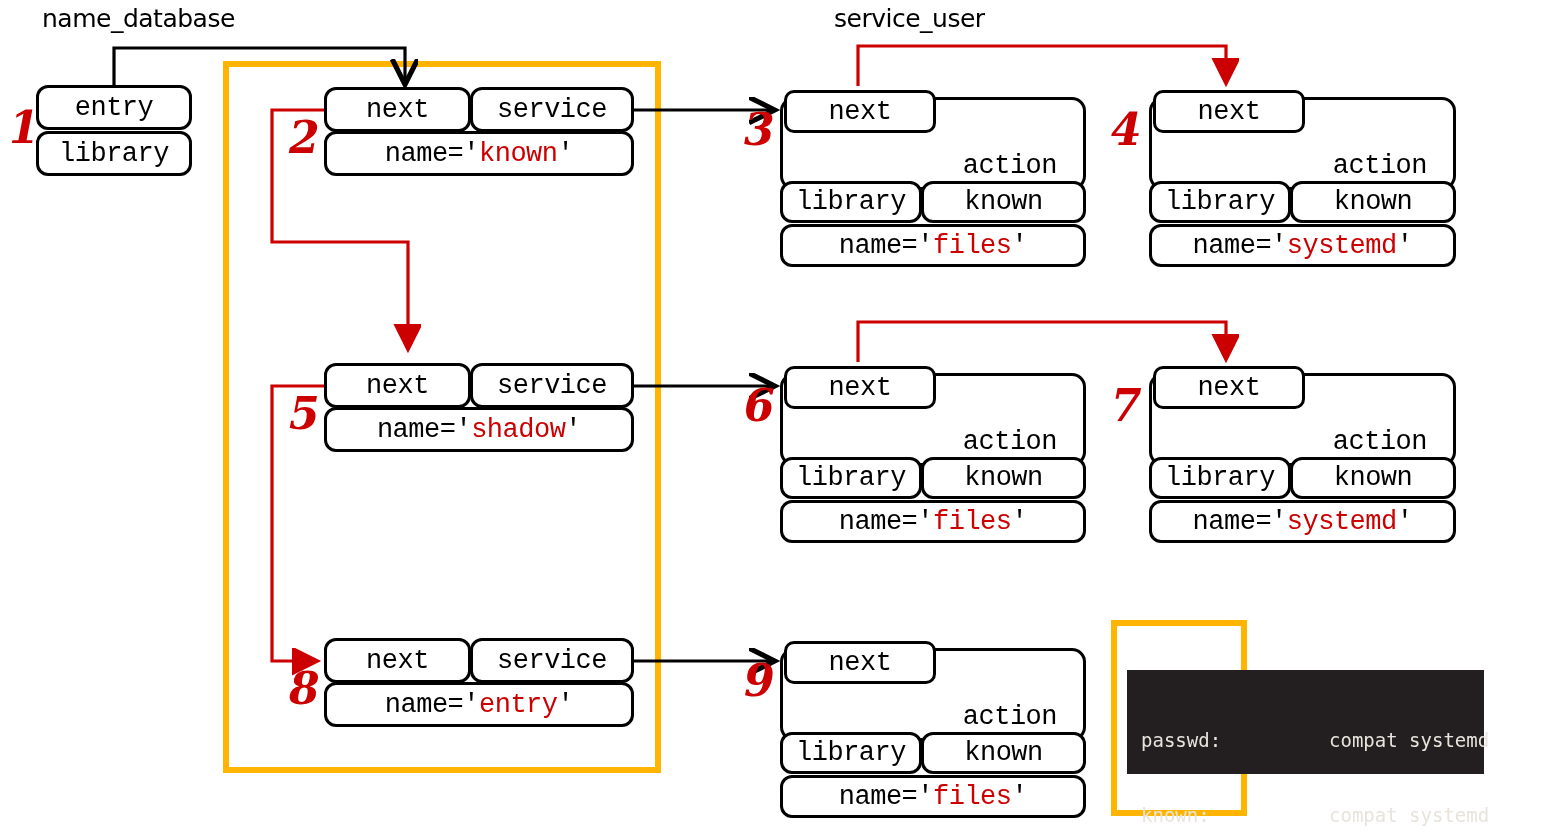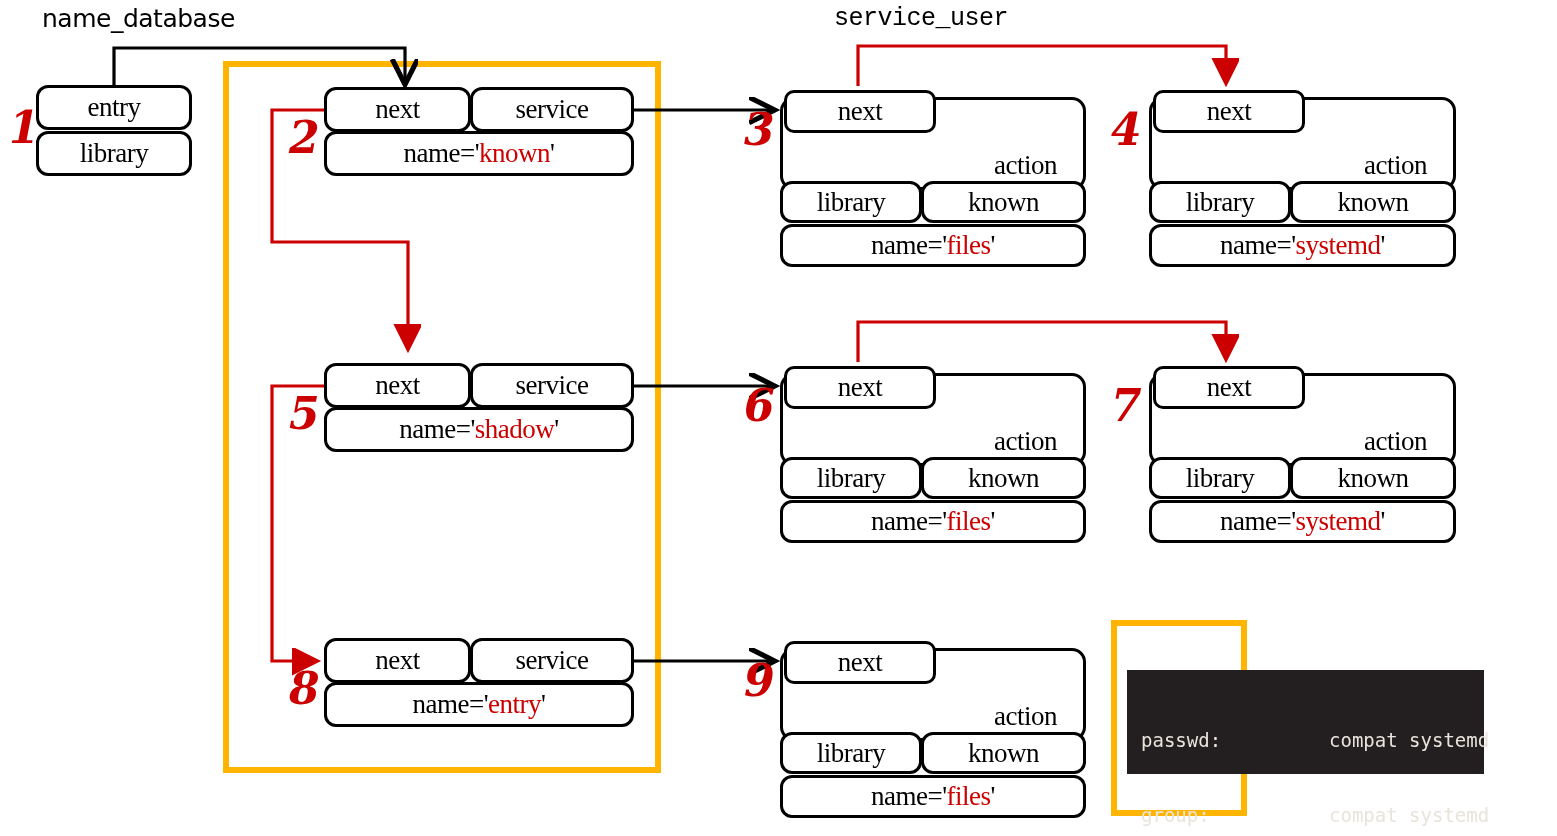--- a/index.html
+++ b/index.html
@@ -14,21 +14,21 @@
 
   
   .idx{position:absolute;color:#cc0000;font-family:"DejaVu Serif",serif;
        font-weight:bold;font-style:italic;font-size:44px;line-height:1;}
 
   
   .node{position:absolute;box-sizing:border-box;}
   .cell{position:absolute;box-sizing:border-box;border:3px solid #000;
         border-radius:12px;background:#fff;
         display:flex;align-items:center;justify-content:center;
-        font-family:Liberation Serif, serif;font-size:27px;color:#000;
+        font-family:Liberation Mono, monospace;font-size:27px;color:#000;
         white-space:nowrap;letter-spacing:-0.5px;}
   .cell.big{border-radius:14px;}
   .cell.action{justify-content:flex-end;align-items:flex-end;
                padding:0 26px 6px 0;margin-top:10px;}
   .cell.subnext{border-radius:10px;z-index:3;background:#fff;}
   .red{color:#cc0000;}
 
   
   #wires{position:absolute;left:0;top:0;width:1557px;height:836px;
          pointer-events:none;}
@@ -44,32 +44,32 @@
         white-space:pre;}
   .tline{display:flex;}
   .tkey{width:188px;flex:none;}
 </style>
 </head>
 <body>
 
 <div id="stage">
 
   <div class="toplabel" style="left:41px;top:4px;">name_database</div>
-  <div class="toplabel" style="left:833px;top:4px;font-family:Liberation Mono, monospace;">service_user</div>
+  <div class="toplabel" style="left:833px;top:4px;">service_user</div>
 
   <div class="hl" style="left:222px;top:61px;width:438px;height:712px;"></div>
   <div class="hl" style="left:1110px;top:620px;width:136px;height:196px;"></div>
 
   <div id="term" style="left:1126px;top:670px;width:357px;height:104px;">
     <div class="tline">
       <span class="tkey">passwd:</span>
       <span>compat systemd</span>
     </div>
     <div class="tline">
-      <span class="tkey">group:</span>
+      <span class="tkey">known:</span>
       <span>compat systemd</span>
     </div>
     
     
   </div>
 
   <svg id="wires" viewBox="0 0 1557 836">
     <defs>
       <marker id="ahB" markerWidth="10" markerHeight="10" refX="7.5" refY="4" orient="auto" markerUnits="strokeWidth">
         <path d="M0,0 L8,4 L0,8" fill="none" stroke="#000" stroke-width="1.6"></path>

